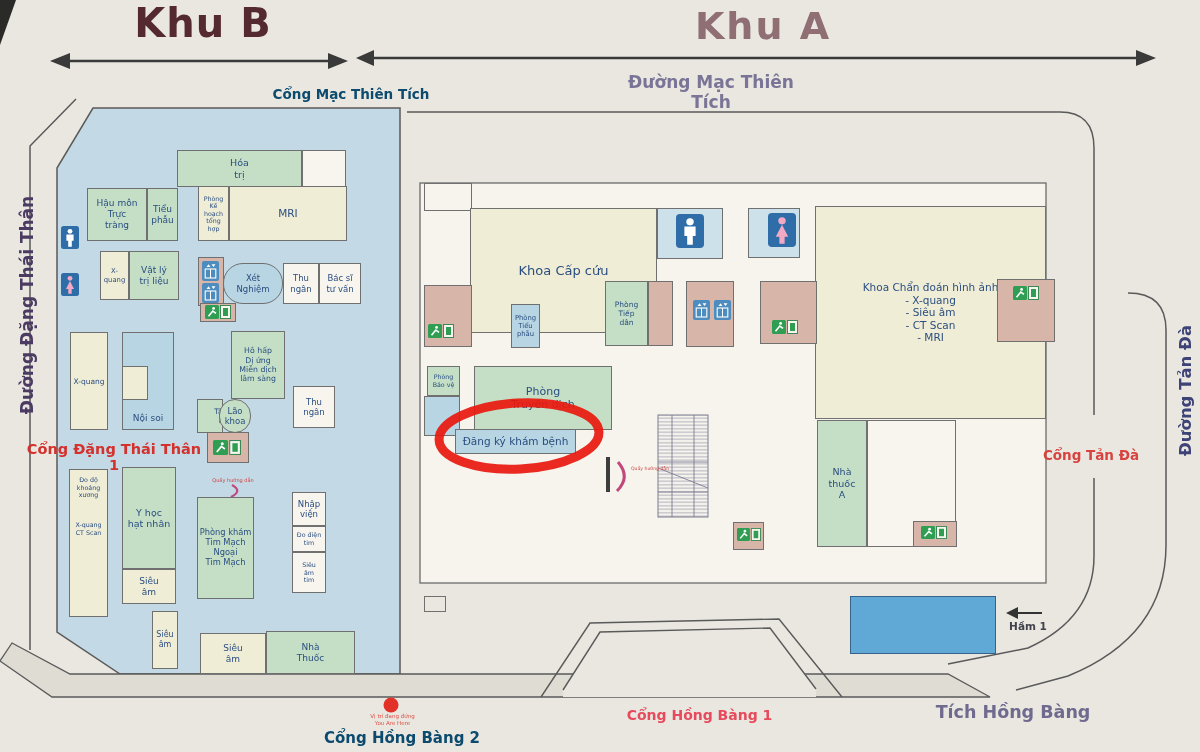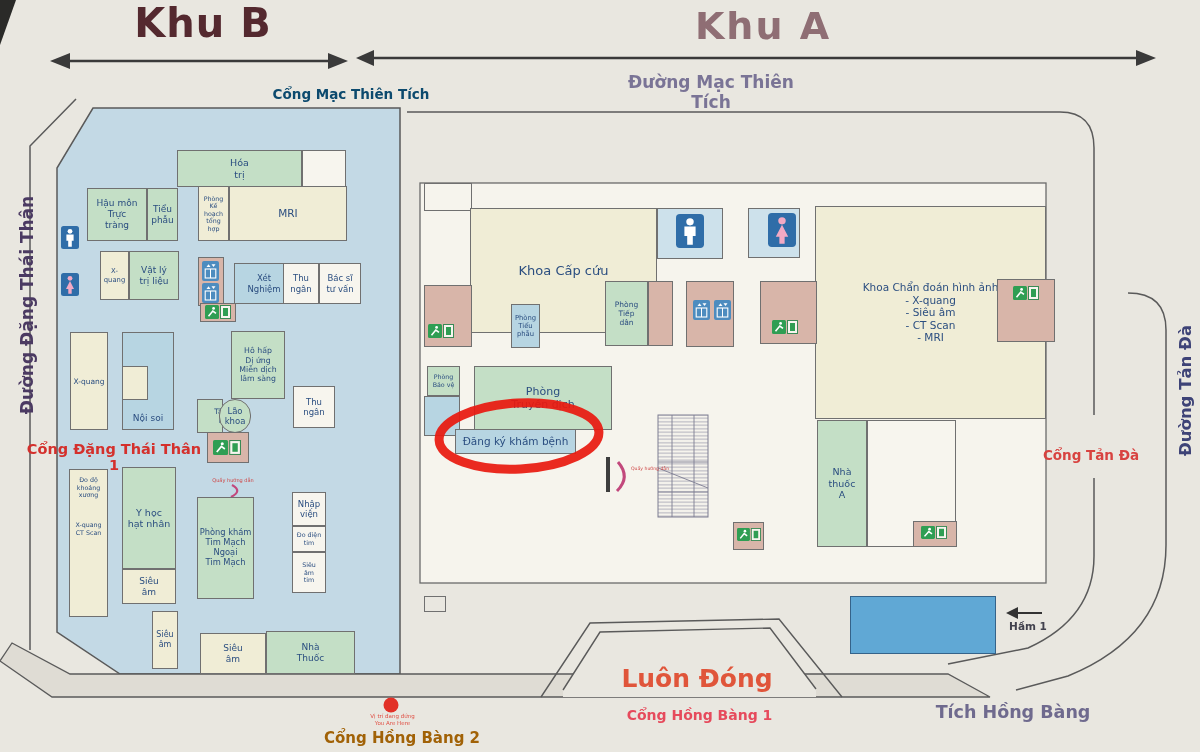--- a/index.html
+++ b/index.html
@@ -22,21 +22,21 @@
   #t-khua{left:663px;top:4px;width:200px;font-size:38px;color:#8f6e74;letter-spacing:2px;}
   #g-mtt{left:256px;top:86px;width:190px;font-size:13.5px;color:#0c4a6e;}
   #s-mtt{left:611px;top:72px;width:200px;font-size:17px;color:#7a7496;}
   #s-dtt{left:-113px;top:295px;width:280px;font-size:17px;color:#4b3a62;transform:rotate(-90deg);}
   #g-dtt{left:24px;top:441px;width:180px;font-size:14.5px;color:#d4302c;}
   #s-td{left:1085px;top:381px;width:200px;font-size:16.5px;color:#3e4377;transform:rotate(-90deg);}
   #g-td{left:1041px;top:447px;width:100px;font-size:13.5px;color:#d84340;}
   #t-luondong{left:612px;top:664px;width:170px;font-size:25px;color:#e0553a;}
   #g-hb1{left:612px;top:707px;width:175px;font-size:14px;color:#e64a5c;}
   #s-hb{left:898px;top:702px;width:230px;font-size:17.5px;color:#6f6a8e;}
-  #g-hb2{left:317px;top:729px;width:170px;font-size:15px;color:#a16207;}
+  #g-hb2{left:317px;top:729px;width:170px;font-size:15px;color:#0c4a6e;}
   #yah{left:355px;top:713px;width:75px;font-size:5.5px;color:#e05045;line-height:1.35;font-weight:normal;}
   #ham-lbl{left:998px;top:620px;width:60px;font-size:10.5px;color:#42424e;}
   #guide-b{left:203px;top:477px;width:60px;font-size:5px;color:#cf4545;font-weight:normal;}
   #guide-a{left:631px;top:466px;width:42px;font-size:4.6px;color:#cf4545;text-align:left;font-weight:normal;}
 </style>
 </head>
 <body>
 
 <div id="stage">
 
@@ -93,21 +93,20 @@
   <div id="map-root" style="position:absolute;left:0;top:0;width:1200px;height:752px;">
 
     <div class="lbl" id="t-khub">Khu B</div>
     <div class="lbl" id="t-khua">Khu A</div>
     <div class="lbl" id="g-mtt">Cổng Mạc Thiên Tích</div>
     <div class="lbl" id="s-mtt">Đường Mạc Thiên Tích</div>
     <div class="lbl" id="s-dtt">Đường Đặng Thái Thân</div>
     <div class="lbl" id="g-dtt">Cổng Đặng Thái Thân 1</div>
     <div class="lbl" id="s-td">Đường Tản Đà</div>
     <div class="lbl" id="g-td">Cổng Tản Đà</div>
-    <div class="lbl" id="t-luondong">Luôn Đóng</div>
     <div class="lbl" id="g-hb1">Cổng Hồng Bàng 1</div>
     <div class="lbl" id="s-hb">Tích Hồng Bàng</div>
     <div class="lbl" id="g-hb2">Cổng Hồng Bàng 2</div>
     <div class="lbl" id="yah">
       <div>Vị trí đang đứng</div>
       <div>You Are Here</div>
     </div>
     <div class="lbl" id="ham-lbl">Hầm 1</div>
     <div class="lbl" id="guide-b">Quầy hướng dẫn</div>
     <div class="lbl" id="guide-a">Quầy hướng dẫn</div>
@@ -123,21 +122,21 @@
 Kế
 hoạch
 tổng
 hợp</div>
       <div class="room bg-c" style="left: 229px; top: 186px; width: 118px; height: 55px; font-size: 10.5px;">MRI</div>
       <div class="room bg-c" style="left: 100px; top: 251px; width: 29px; height: 49px; font-size: 6.8px;">X-
 quang</div>
       <div class="room bg-g" style="left: 129px; top: 251px; width: 50px; height: 49px; font-size: 9px;">Vật lý
 trị liệu</div>
       <div class="room bg-p" style="left: 198px; top: 257px; width: 26px; height: 49px;"></div>
-      <div class="room bg-b" style="left: 234px; top: 263px; width: 60px; height: 41px; font-size: 8.5px;">Xét
+      <div class="room bg-b" style="left: 223px; top: 263px; width: 60px; height: 41px; font-size: 8.5px; border-radius: 20px;">Xét
 Nghiệm</div>
       <div class="room bg-w" style="left: 283px; top: 263px; width: 36px; height: 41px; font-size: 8.5px;">Thu
 ngân</div>
       <div class="room bg-w" style="left: 319px; top: 263px; width: 42px; height: 41px; font-size: 8.5px;">Bác sĩ
 tư vấn</div>
       <div class="room bg-p" style="left: 200px; top: 303px; width: 36px; height: 19px;"></div>
       <div class="room bg-c" style="left: 70px; top: 332px; width: 38px; height: 98px; font-size: 7.5px;">X-quang</div>
       <div class="room bg-b va-end" style="left: 122px; top: 332px; width: 52px; height: 98px; font-size: 9px;">Nội soi</div>
       <div class="room bg-c" style="left: 122px; top: 366px; width: 26px; height: 34px;"></div>
       <div class="room bg-g" style="left: 197px; top: 331px; width: 54px; height: 68px; font-size: 7.8px; margin-left: 34px;">Hô hấp

